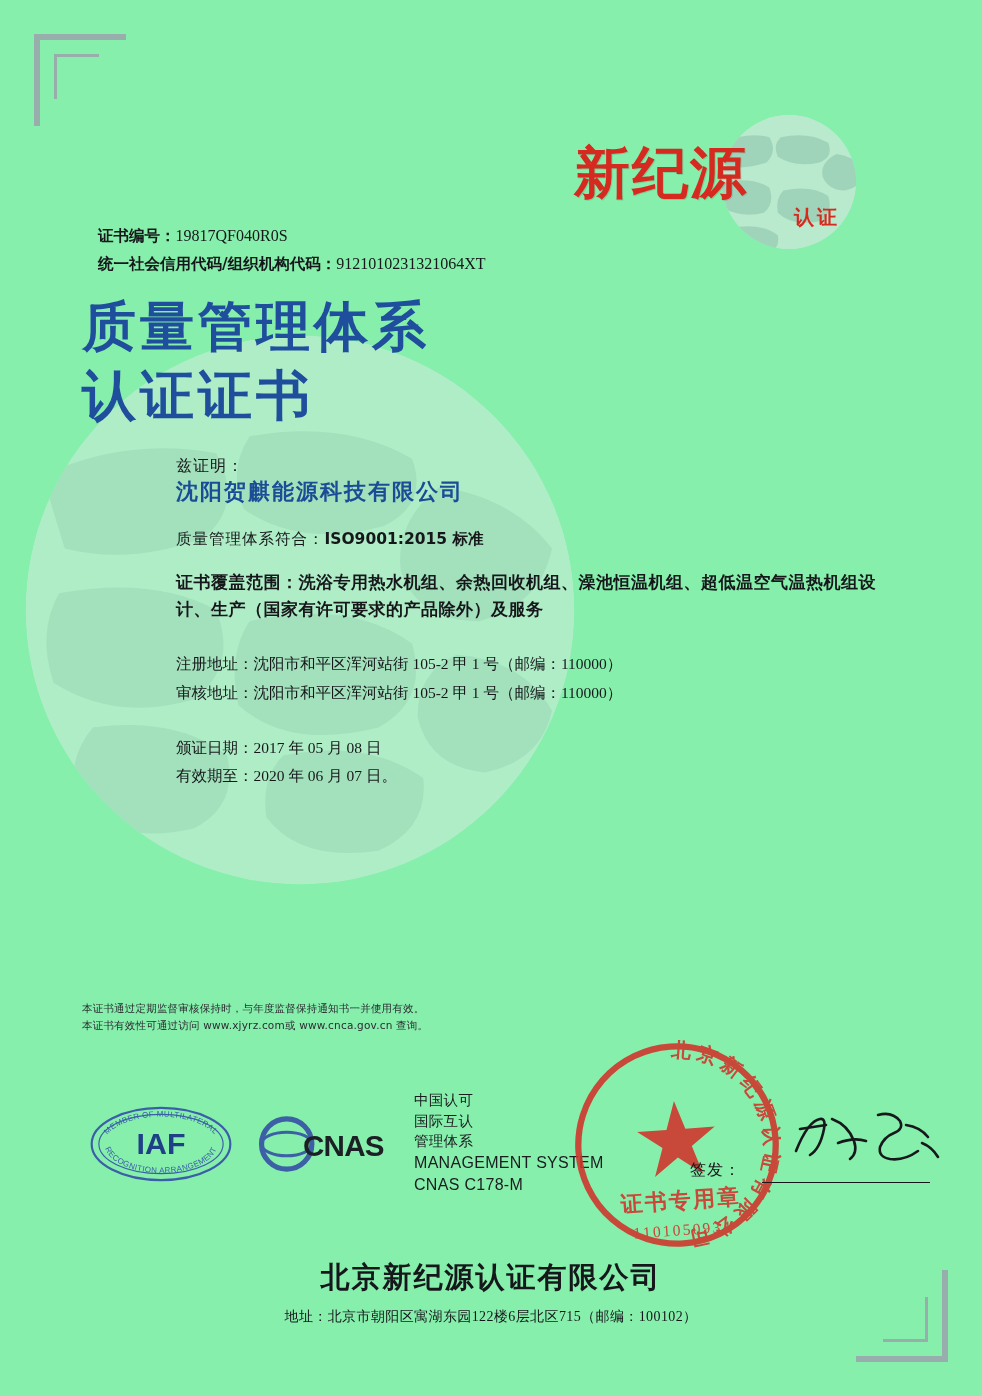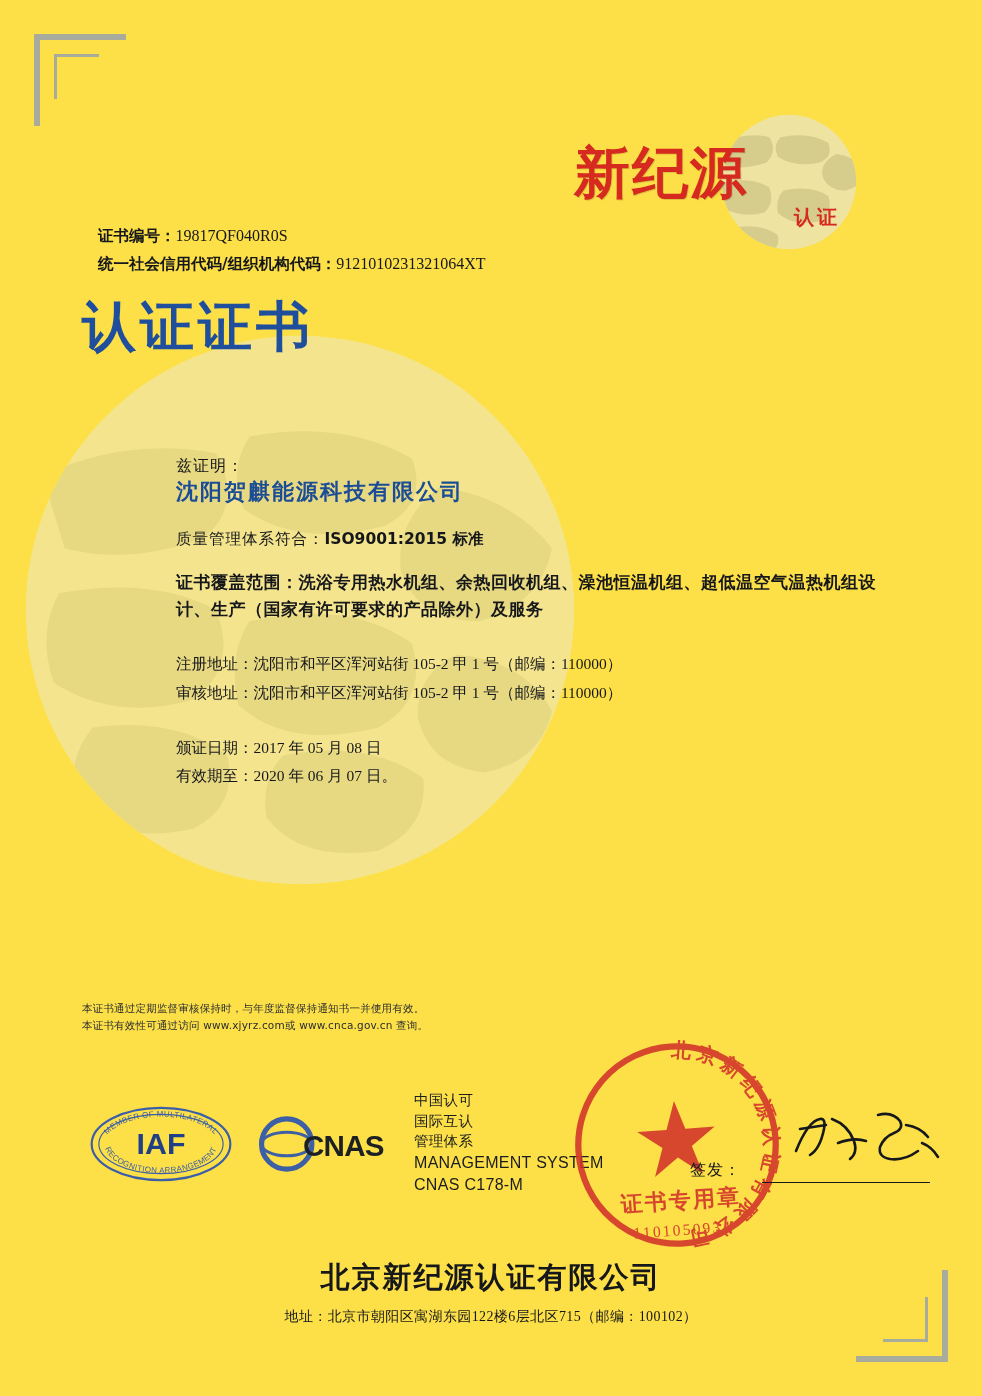--- a/index.html
+++ b/index.html
@@ -7,21 +7,21 @@
     padding: 0;
     background: #ffffff;
   }
   body {
     font-family: "Liberation Sans", sans-serif;
   }
   .page {
     position: relative;
     width: 982px;
     height: 1396px;
-    background: #fde047;
+    background: #86efac;
     overflow: hidden;
   }
 
   
   .corner {
     position: absolute;
     width: 86px;
     height: 86px;
     border-color: #9aa3ad;
     border-style: solid;
@@ -331,20 +331,21 @@
   <div class="codes">
     <div>
       <span>证书编号：</span><span class="val">19817QF040R0S</span>
     </div>
     <div>
       <span>统一社会信用代码/组织机构代码：</span><span class="val">9121010231321064XT</span>
     </div>
   </div>
 
   <div class="title">
+    <div>质量管理体系</div>
     <div>认证证书</div>
   </div>
 
   <div class="body-block">
     <div class="intro">兹证明：</div>
     <div class="company">沈阳贺麒能源科技有限公司</div>
 
     <div class="row-std">
       <span class="lbl">质量管理体系符合：</span><span class="strong">ISO9001:2015 标准</span>
     </div>

